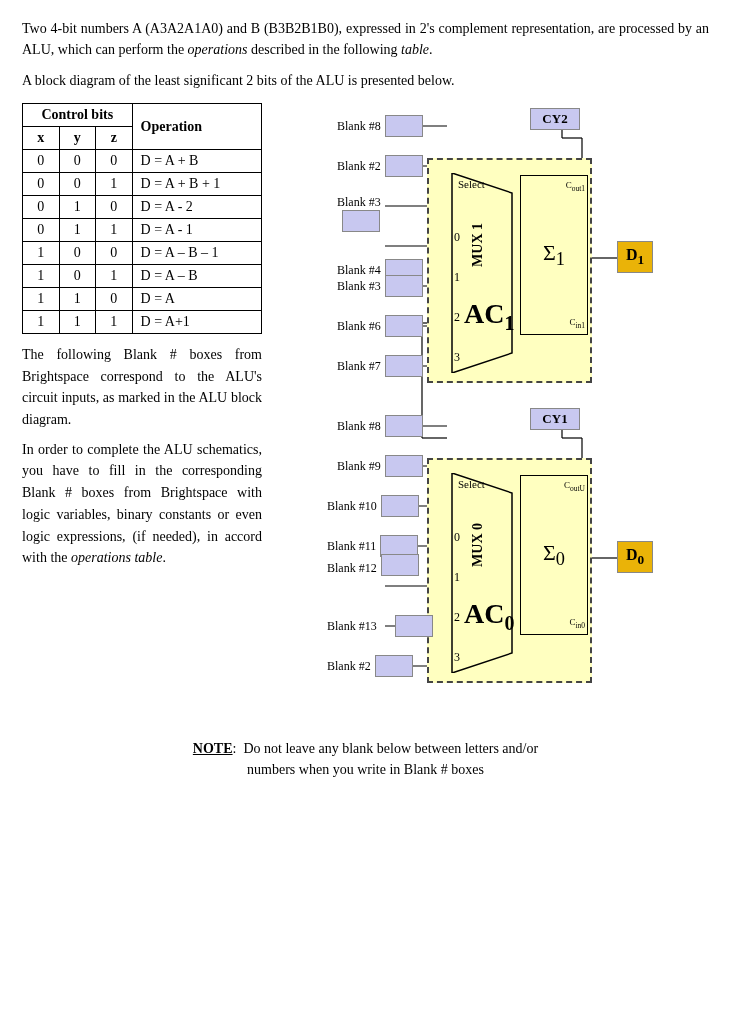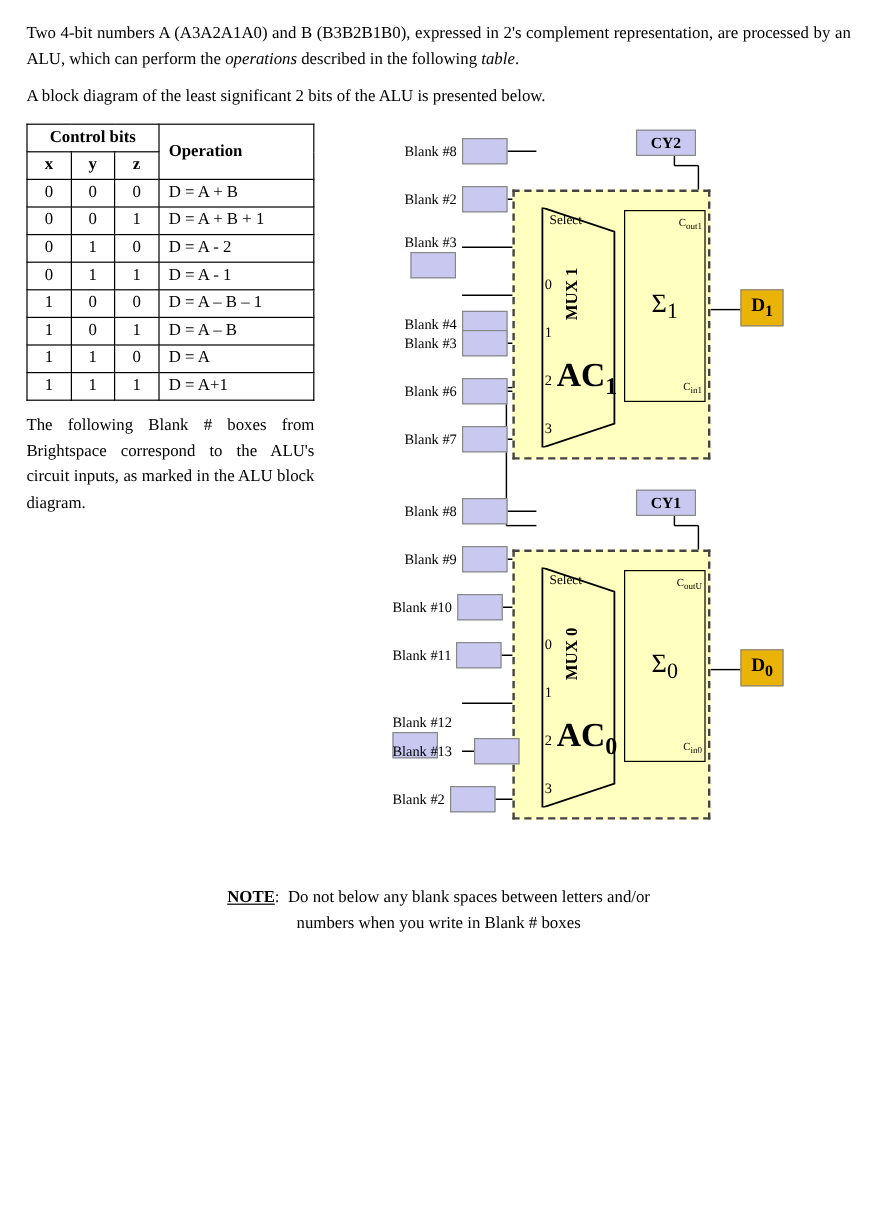--- a/index.html
+++ b/index.html
@@ -224,20 +224,21 @@
             <td>1</td>
             <td>1</td>
             <td>1</td>
             <td class="op-col">D = A+1</td>
           </tr>
         </tbody>
     </table>
 
     <div class="below-table-text">
       <p style="margin-bottom:8px;">The following Blank # boxes from Brightspace correspond to the ALU's circuit inputs, as marked in the ALU block diagram.</p>
+      <p>In order to complete the ALU schematics, you have to fill in the corresponding Blank # boxes from Brightspace with logic variables, binary constants or even logic expressions, (if needed), in accord with the <em>operations</em> <em>table</em>.</p>
     </div>
   </div>
 
   <div class="right-col">
     <div class="alu-diagram">
 
       <svg class="connector-svg" viewBox="0 0 380 620">
 
         <line x1="113" y1="23" x2="175" y2="23" stroke="#000" stroke-width="1.2"></line>
 
@@ -402,21 +403,21 @@
       <div style="position:absolute; left:55px; top:392px; display:flex; align-items:center;">
         <span style="font-size:12px; margin-right:4px; white-space:nowrap;">Blank #10</span>
         <div class="blank-box" style="position:relative; left:0; top:0;"></div>
       </div>
 
       <div style="position:absolute; left:55px; top:432px; display:flex; align-items:center;">
         <span style="font-size:12px; margin-right:4px; white-space:nowrap;">Blank #11</span>
         <div class="blank-box" style="position:relative; left:0; top:0;"></div>
       </div>
 
-      <div style="position:absolute; left:55px; top:492px; display:flex; align-items:flex-start;flex-direction:column;">
+      <div style="position:absolute; left:55px; top:451px; display:flex; align-items:flex-end;">
         <span style="font-size:12px; margin-right:4px; white-space:nowrap;">Blank #12</span>
         <div class="blank-box" style="position:relative; left:0; top:0;"></div>
       </div>
 
       <div style="position:absolute; left:55px; top:512px; display:flex; align-items:center;gap:14px;">
         <span style="font-size:12px; margin-right:4px; white-space:nowrap;">Blank #13</span>
         <div class="blank-box" style="position:relative; left:0; top:0;"></div>
       </div>
 
       <div style="position:absolute; left:55px; top:552px; display:flex; align-items:center;">
@@ -424,16 +425,16 @@
         <div class="blank-box" style="position:relative; left:0; top:0;"></div>
       </div>
 
     </div>
   </div>
 </div>
 
 <div class="note-section">
   <p>
     <span class="note-label">NOTE</span><span>:</span>
-    &nbsp;<span>Do not below any blank spaces between letters and/or</span>
+    &nbsp;<span>Do not leave any blank below between letters and/or</span>
   </p>
   <p>numbers when you write in Blank # boxes</p>
 </div>
 
 </body></html>

